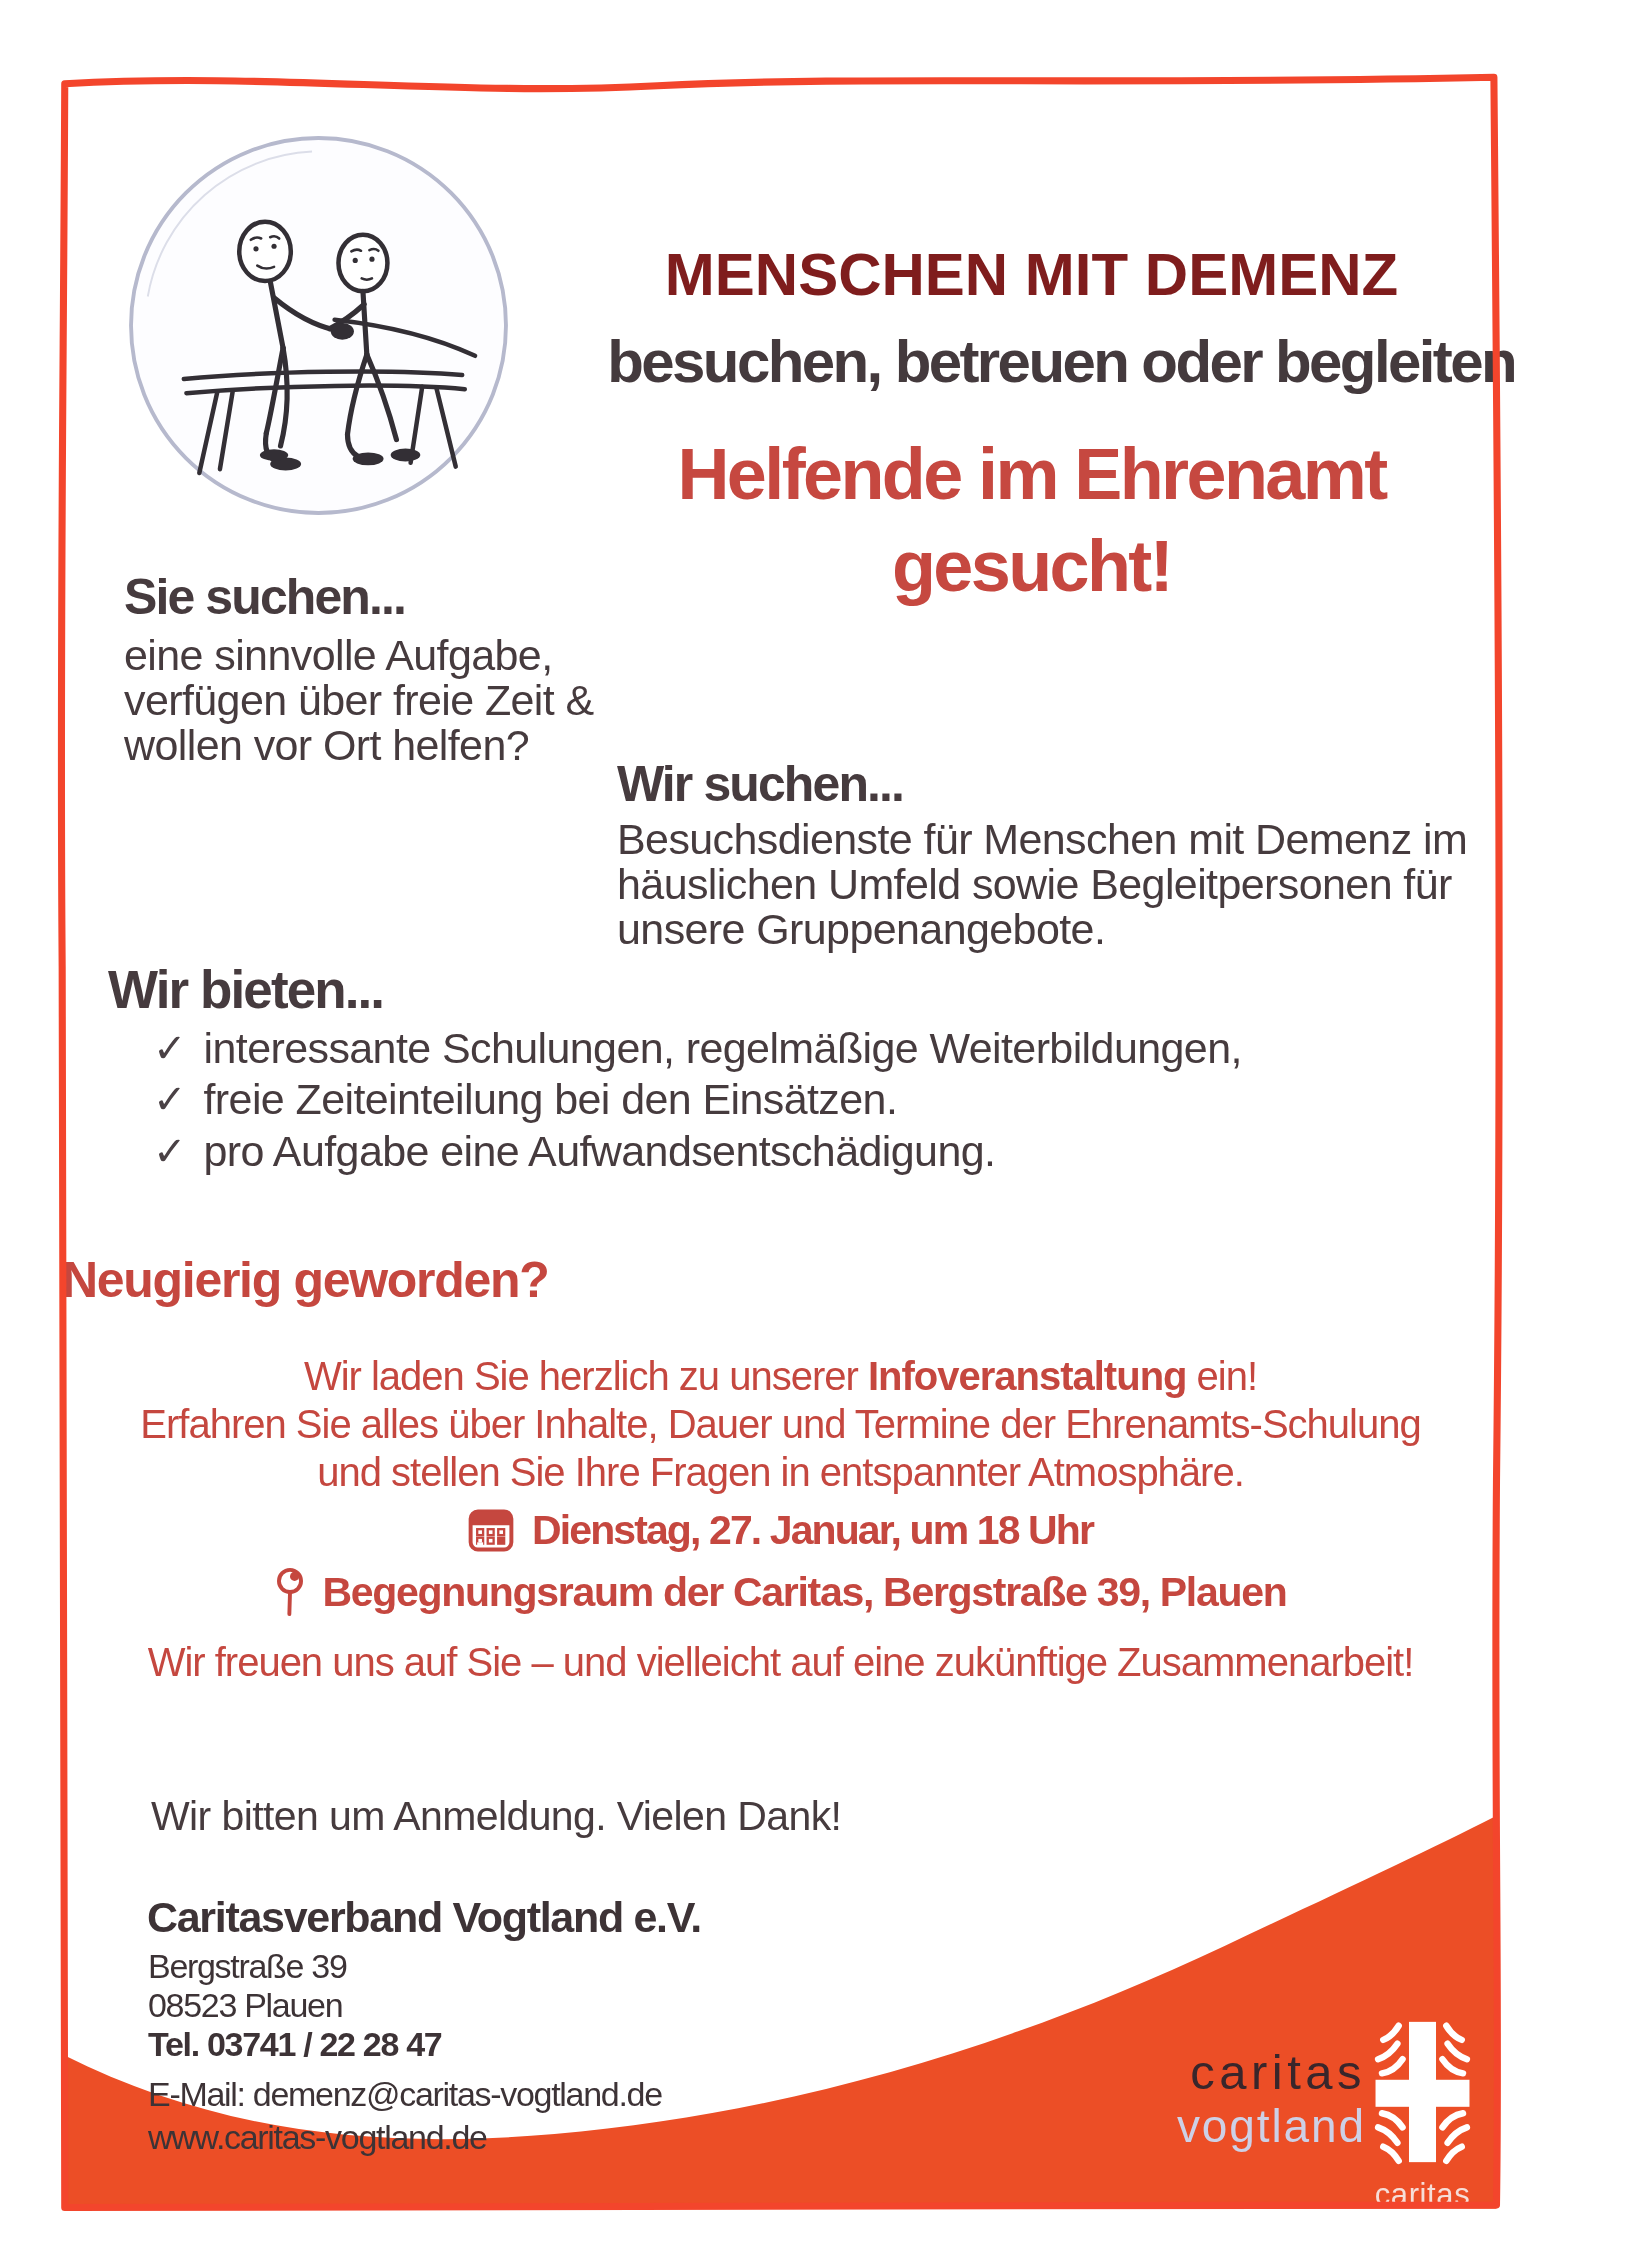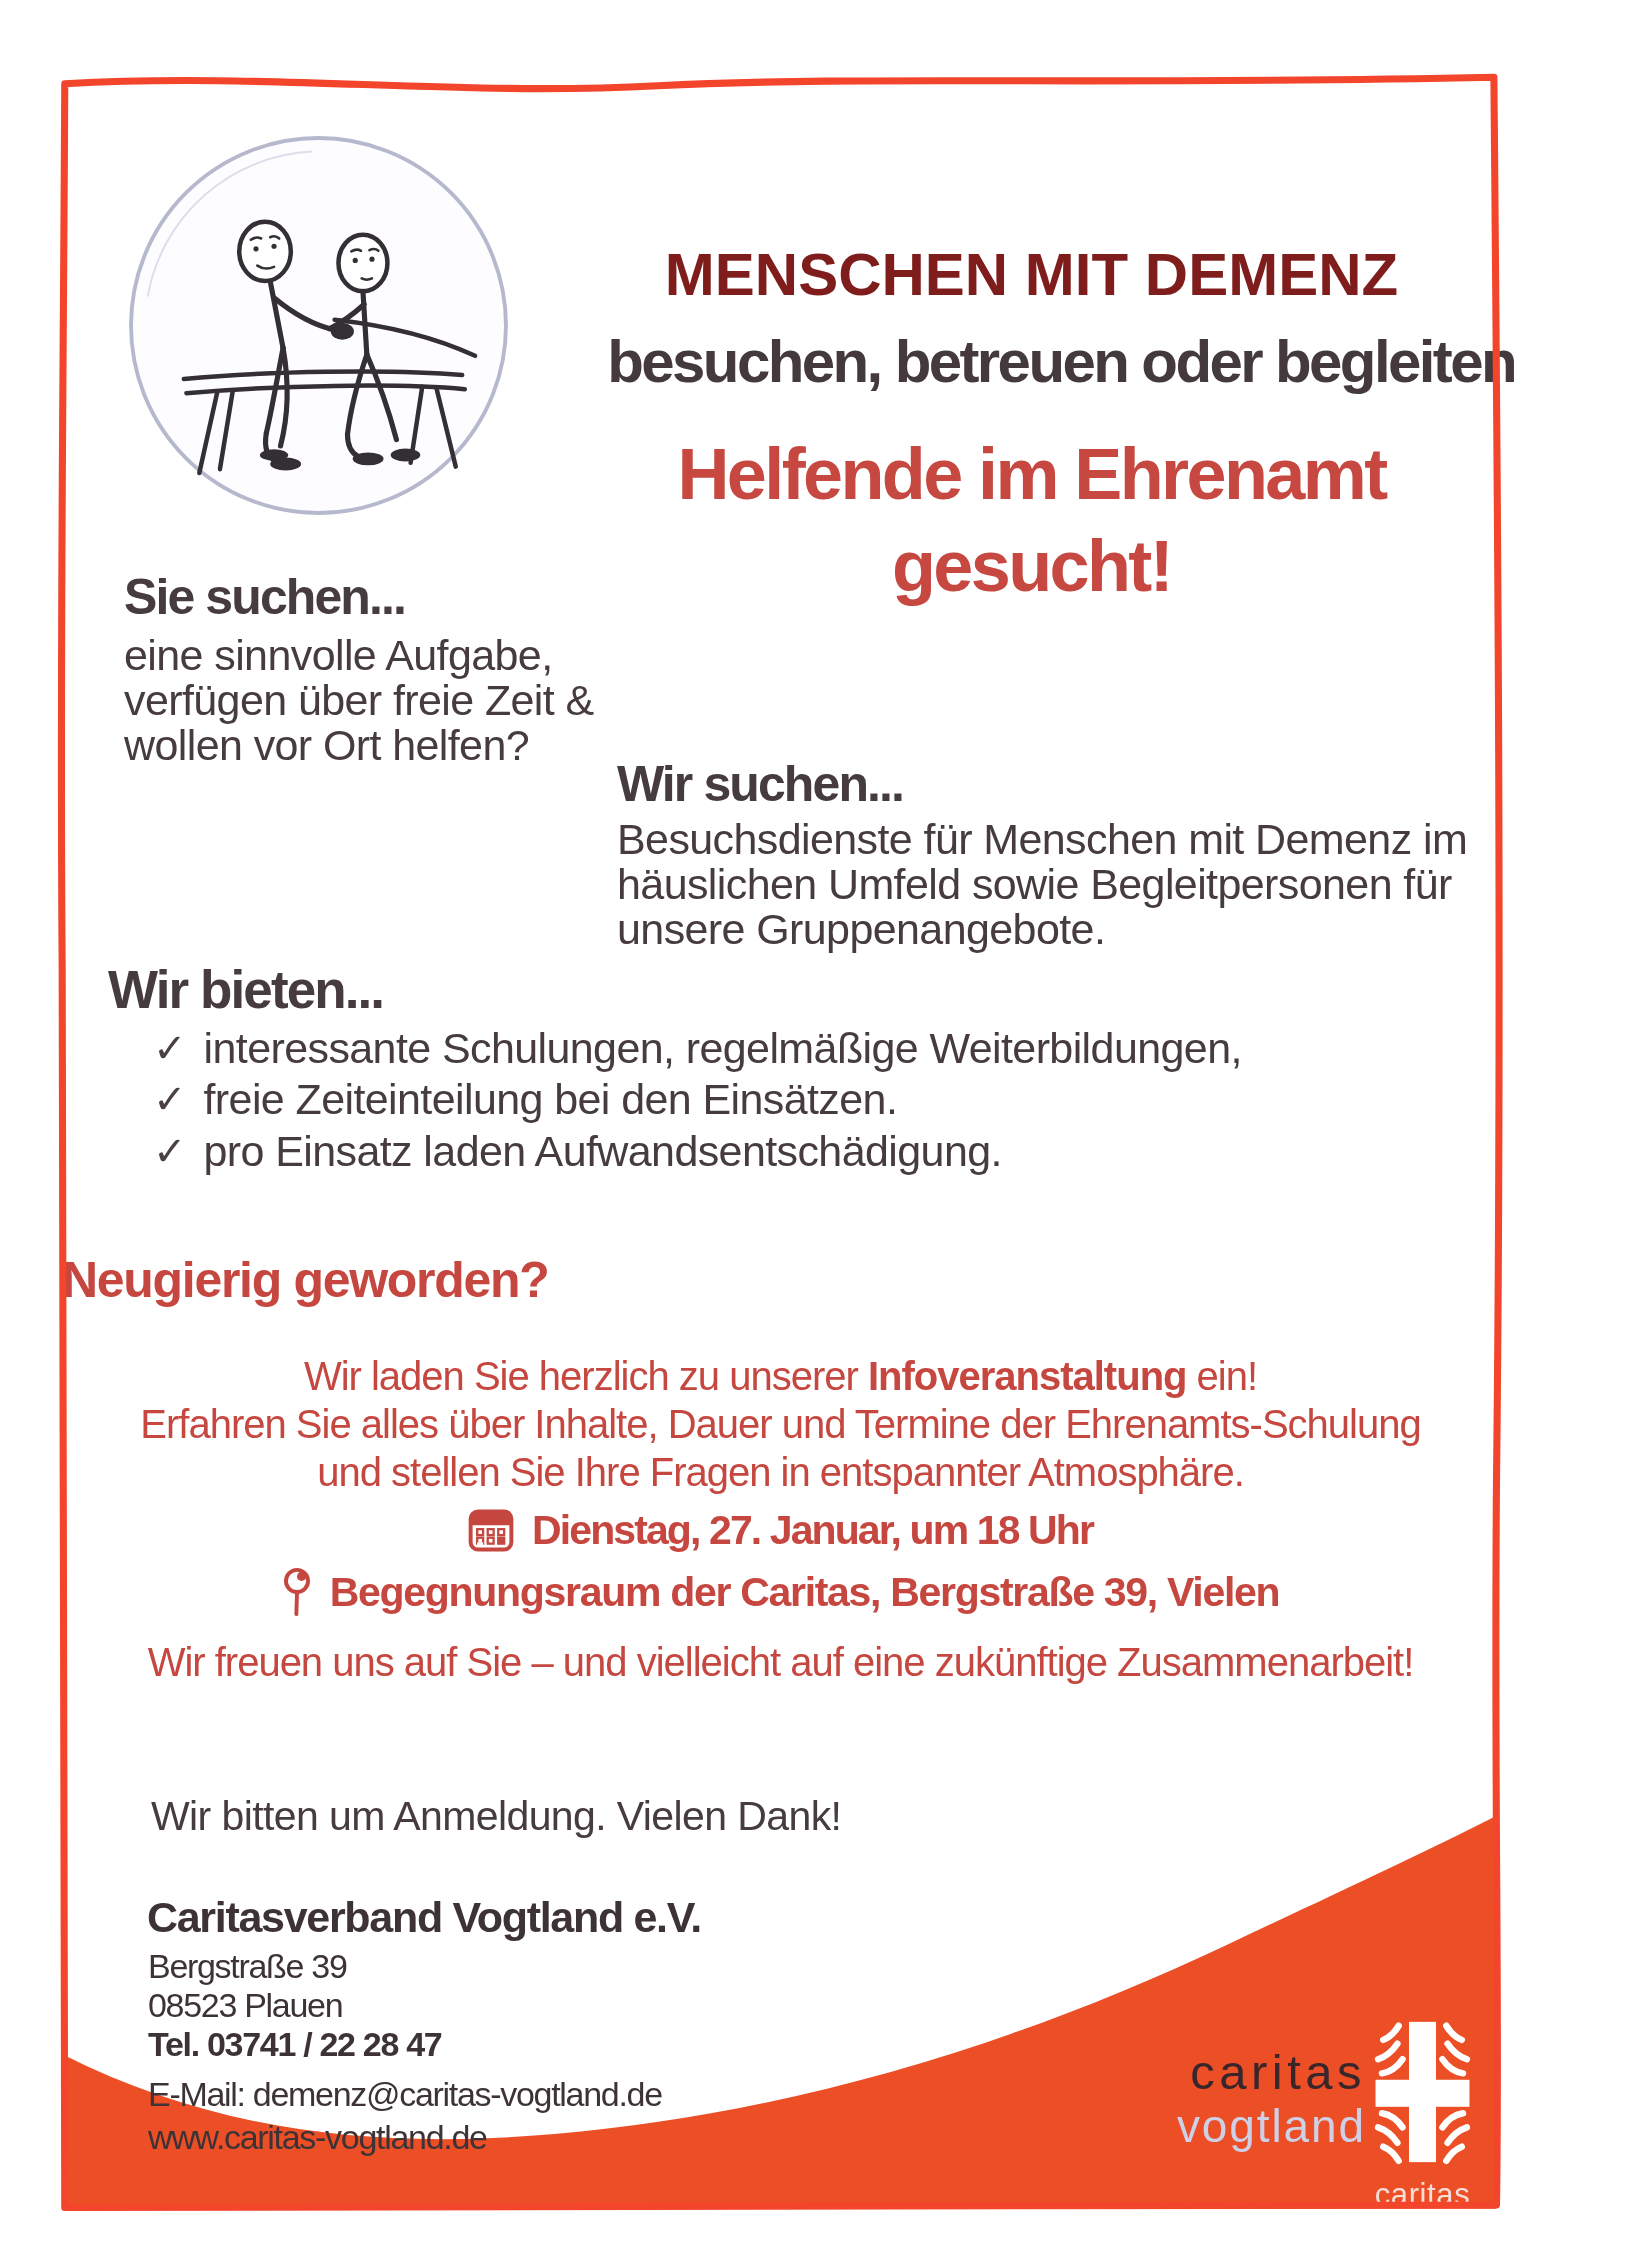--- a/index.html
+++ b/index.html
@@ -141,21 +141,21 @@
     <div class="check-item">
       <span class="check-mark">✓</span>
       <span class="check-text">interessante Schulungen, regelmäßige Weiterbildungen,</span>
     </div>
     <div class="check-item">
       <span class="check-mark">✓</span>
       <span class="check-text">freie Zeiteinteilung bei den Einsätzen.</span>
     </div>
     <div class="check-item">
       <span class="check-mark">✓</span>
-      <span class="check-text">pro Einsatz laden Aufwandsentschädigung.</span>
+      <span class="check-text">pro Aufgabe eine Aufwandsentschädigung.</span>
     </div>
   </div>
 
   <div class="abs neugierig">Neugierig geworden?</div>
   <div class="abs invite">
     <div>
       <span>Wir laden Sie herzlich zu unserer </span><b>Infoveranstaltung</b><span> ein!</span>
     </div>
     <div>Erfahren Sie alles über Inhalte, Dauer und Termine der Ehrenamts-Schulung</div>
     <div>und stellen Sie Ihre Fragen in entspannter Atmosphäre.</div>
@@ -180,21 +180,21 @@
     </svg>
     <span class="event-text">Dienstag, 27. Januar, um 18 Uhr</span>
   </div>
 
   <div class="abs event-row event-loc-row">
     <svg class="event-icon" width="30" height="52" viewBox="0 0 46 80">
       <circle cx="23" cy="23" r="17" fill="none" stroke="#c5473f" stroke-width="6"></circle>
       <circle cx="30" cy="16" r="7" fill="#c5473f"></circle>
       <path d="M 23 41 L 22 74" stroke="#c5473f" stroke-width="6" stroke-linecap="round" fill="none"></path>
     </svg>
-    <span class="event-text" style="letter-spacing:-1.3px;">Begegnungsraum der Caritas, Bergstraße 39, Vielen</span>
+    <span class="event-text" style="letter-spacing:-1.3px;">Begegnungsraum der Caritas, Bergstraße 39, Plauen</span>
   </div>
 
   <div class="abs closing">Wir freuen uns auf Sie – und vielleicht auf eine zukünftige Zusammenarbeit!</div>
 
   <div class="abs anmeldung">Wir bitten um Anmeldung. Vielen Dank!</div>
 
   <div class="abs org">Caritasverband Vogtland e.V.</div>
   <div class="abs c-line c-street">Bergstraße 39</div>
   <div class="abs c-line c-city">08523 Plauen</div>
   <div class="abs c-line c-phone">Tel. 03741 / 22 28 47</div>

